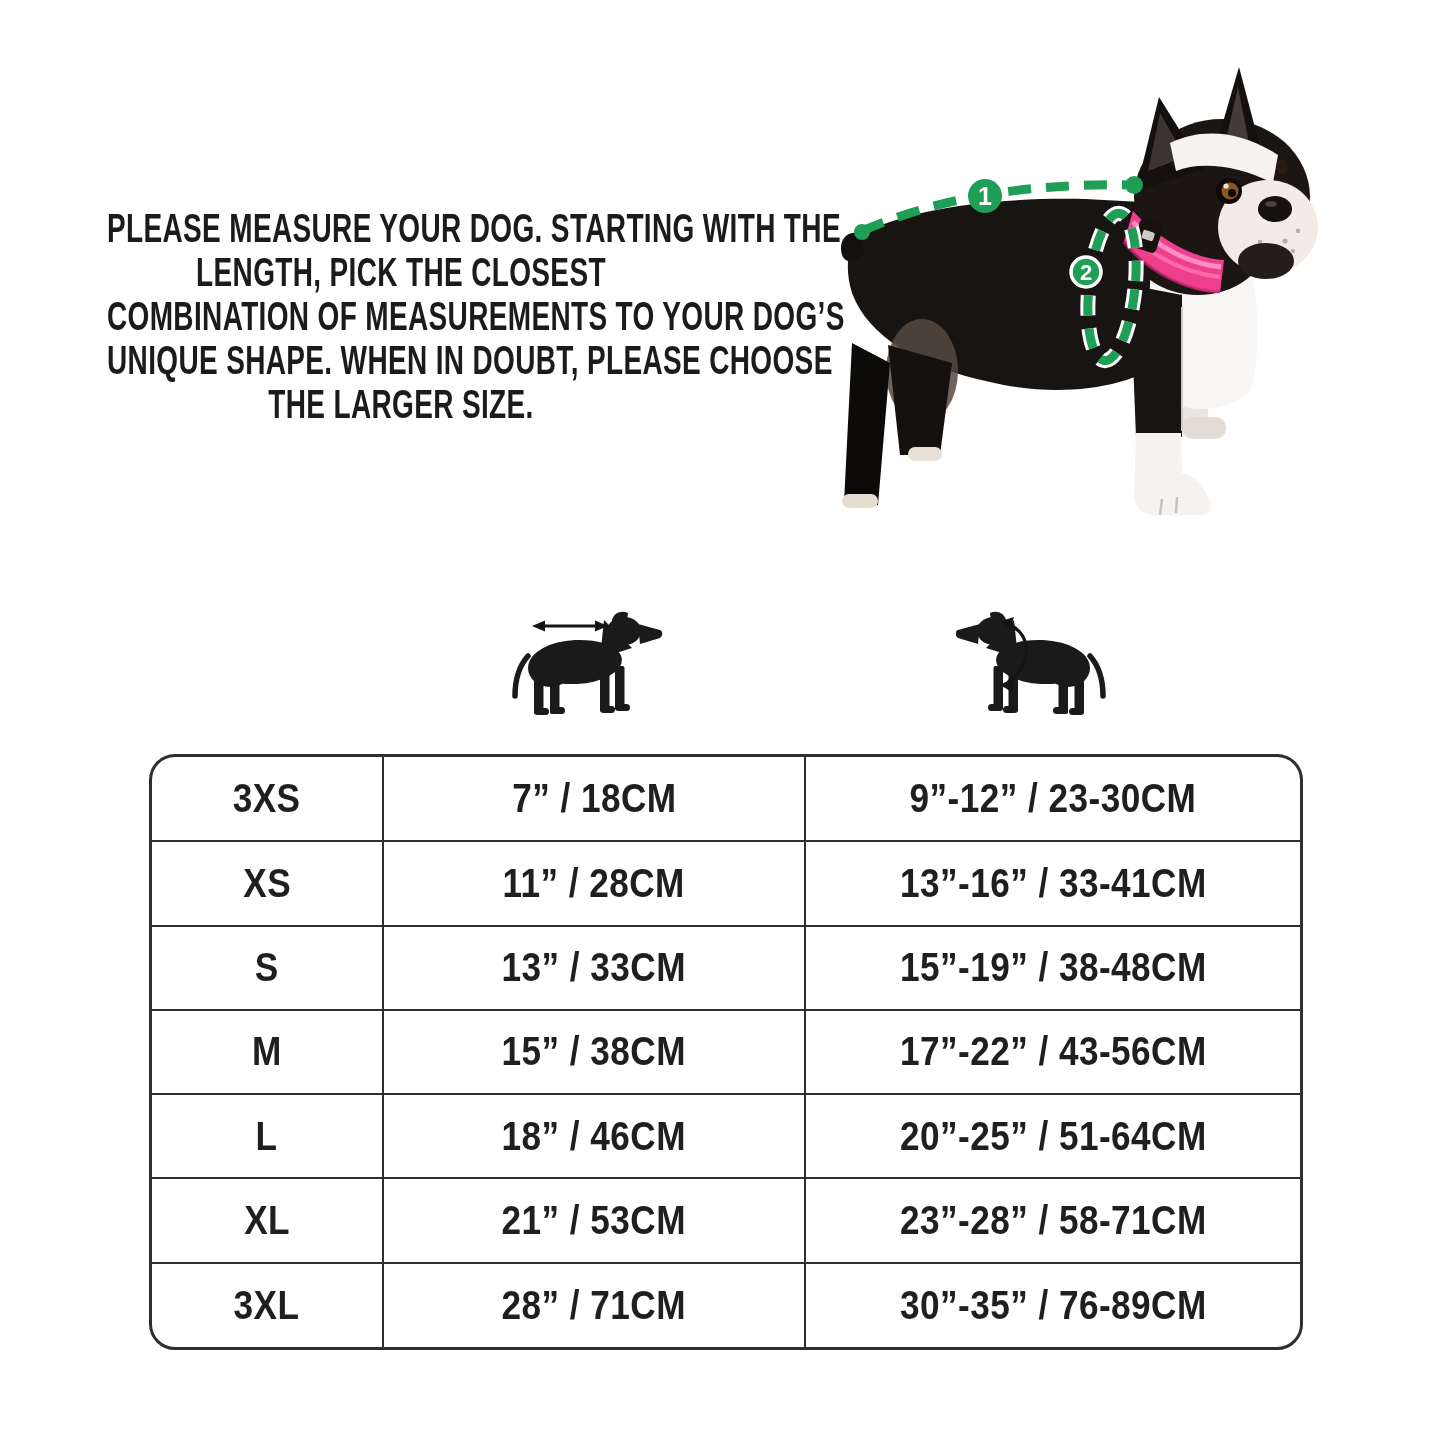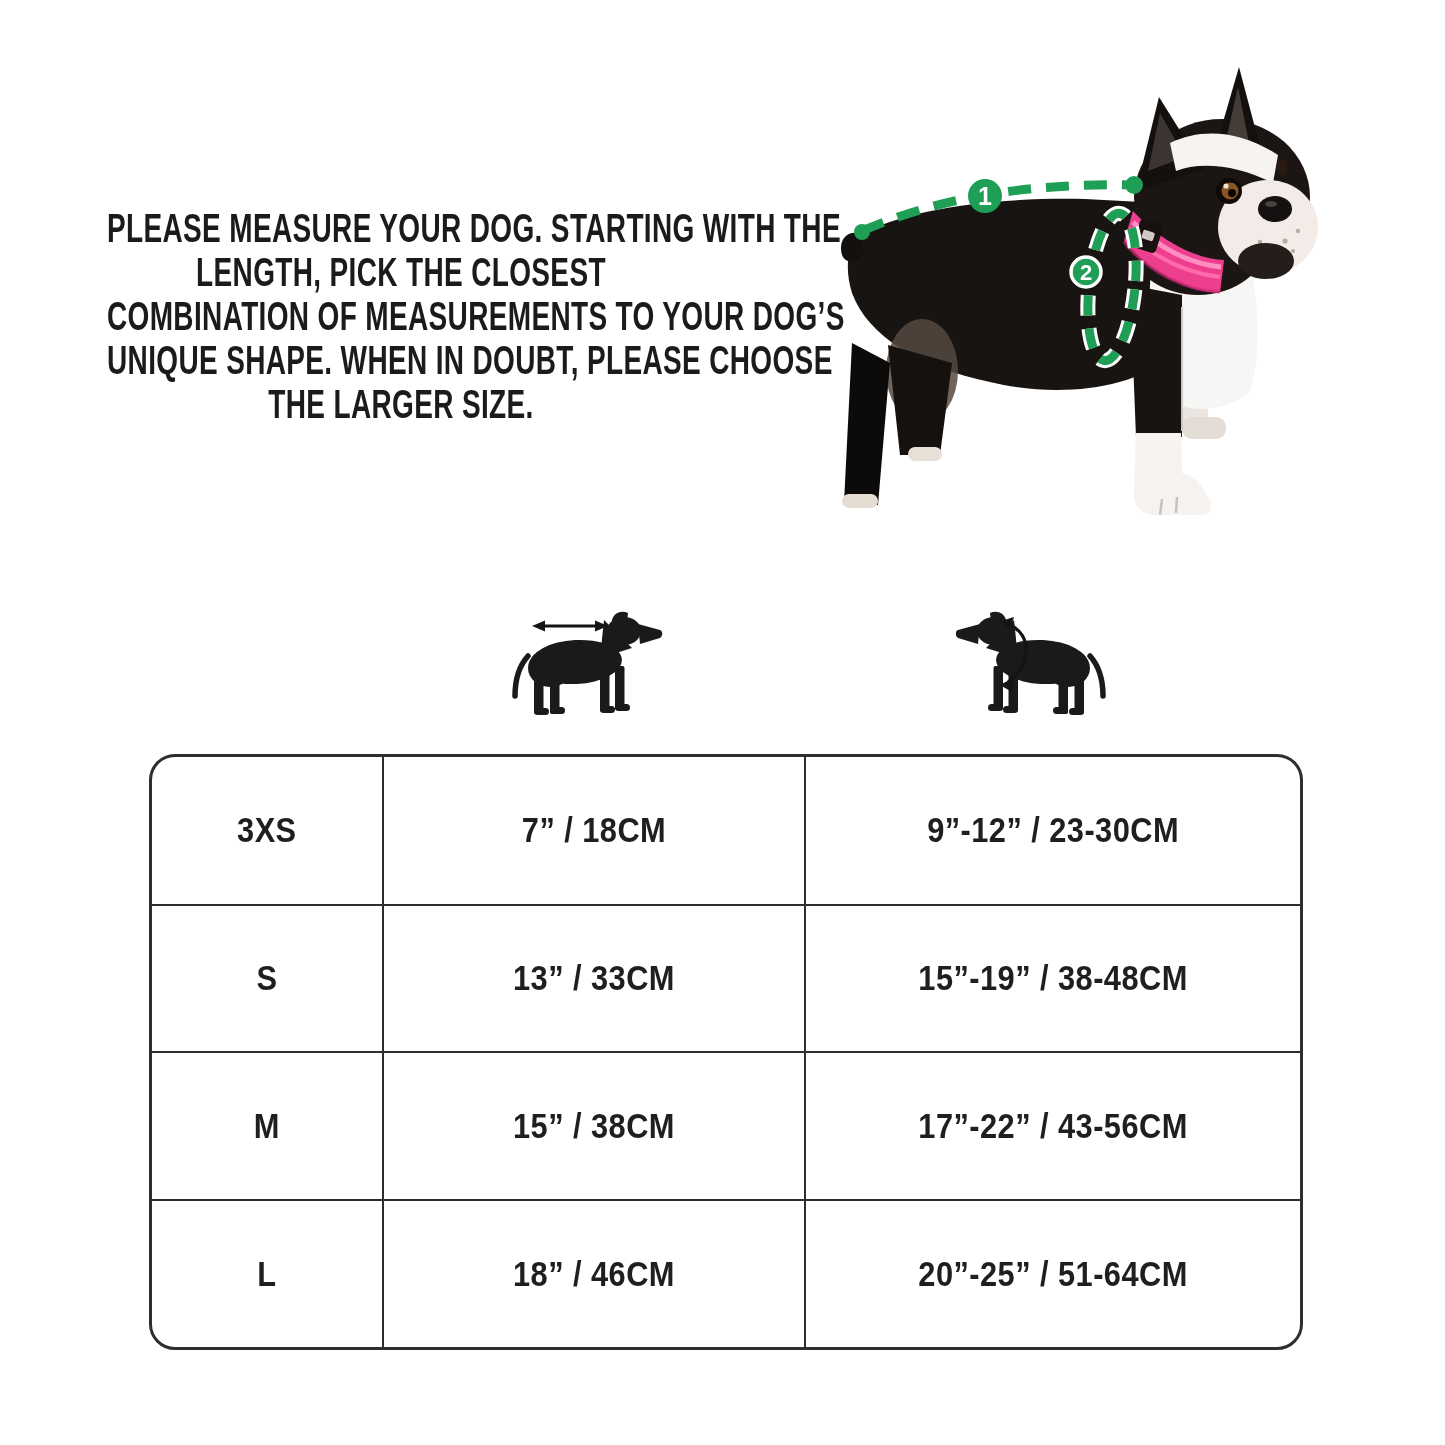--- a/index.html
+++ b/index.html
@@ -16,21 +16,21 @@
   .photo{position:absolute;left:830px;top:45px;}
   .icon{position:absolute;}
   .icon-length{left:512px;top:604px;}
   .icon-girth{left:956px;top:604px;}
 
   
   .tablewrap{position:absolute;left:149px;top:754px;width:1154px;height:596px;
              border:3px solid #2e2e2e;border-radius:26px;overflow:hidden;box-sizing:border-box;}
   table{width:100%;height:100%;border-collapse:collapse;table-layout:fixed;}
   td{border:2px solid #2e2e2e;text-align:center;vertical-align:middle;
-     font-weight:600;font-size:35px;color:#1f1f1f;}
+     font-weight:600;font-size:40px;color:#1f1f1f;}
   tr td{height:10%;}
   tr:first-child td{border-top:none;}
   tr:last-child td{border-bottom:none;}
   td:first-child{border-left:none;}
   td:last-child{border-right:none;border-radius:7px;}
   .cond{display:inline-block;transform:scaleX(.88);white-space:nowrap;letter-spacing:.5px;}
 </style>
 </head>
 <body>
 
@@ -162,31 +162,46 @@
           <col style="width:36.8%">
           <col style="width:43.1%">
         </colgroup>
       <tbody>
           <tr>
             <td><span class="cond">3XS</span></td>
             <td><span class="cond">7” / 18CM</span></td>
             <td><span class="cond">9”-12” / 23-30CM</span></td>
           </tr>
           <tr>
+            <td><span class="cond">XS</span></td>
+            <td><span class="cond">11” / 28CM</span></td>
+            <td><span class="cond">13”-16” / 33-41CM</span></td>
+          </tr>
+          <tr>
             <td><span class="cond">S</span></td>
             <td><span class="cond">13” / 33CM</span></td>
             <td><span class="cond">15”-19” / 38-48CM</span></td>
           </tr>
           <tr>
             <td><span class="cond">M</span></td>
             <td><span class="cond">15” / 38CM</span></td>
             <td><span class="cond">17”-22” / 43-56CM</span></td>
           </tr>
           <tr>
             <td><span class="cond">L</span></td>
             <td><span class="cond">18” / 46CM</span></td>
             <td><span class="cond">20”-25” / 51-64CM</span></td>
           </tr>
+          <tr>
+            <td><span class="cond">XL</span></td>
+            <td><span class="cond">21” / 53CM</span></td>
+            <td><span class="cond">23”-28” / 58-71CM</span></td>
+          </tr>
+          <tr>
+            <td><span class="cond">3XL</span></td>
+            <td><span class="cond">28” / 71CM</span></td>
+            <td><span class="cond">30”-35” / 76-89CM</span></td>
+          </tr>
         </tbody>
     </table>
   </div>
 
 </div>
 
 </body></html>

